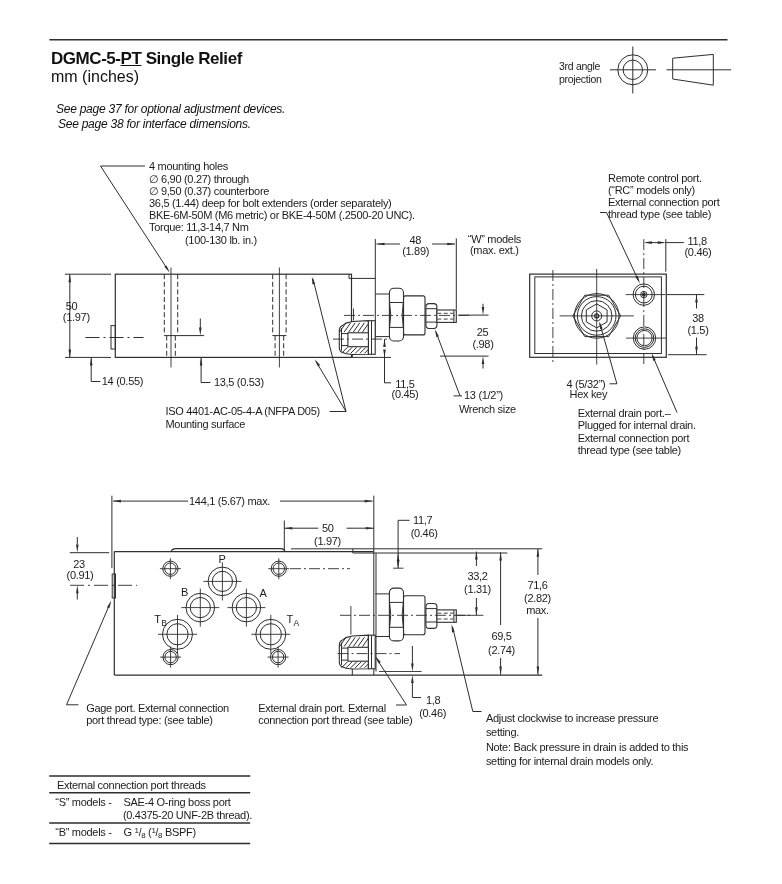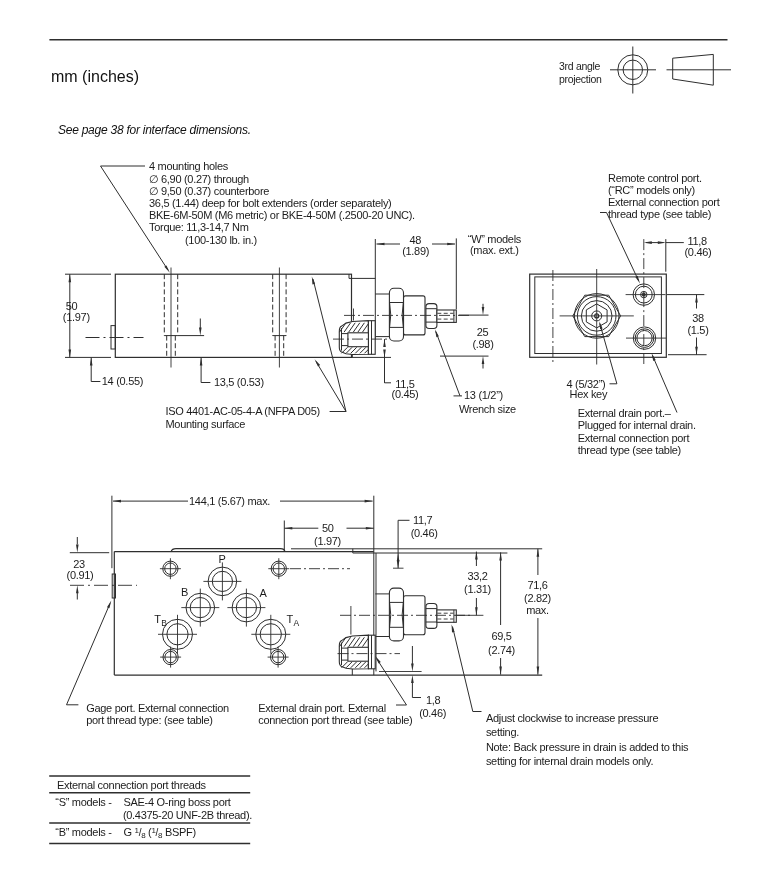--- a/index.html
+++ b/index.html
@@ -1,21 +1,23 @@
 <!DOCTYPE html>
 <html><head><meta charset="utf-8">
 <style>
 html,body{margin:0;padding:0;background:#ffffff;}
 #page{position:relative;width:782px;height:884px;background:#ffffff;overflow:hidden;}
 .t{position:absolute;font-family:"Liberation Sans",sans-serif;color:#111;}
 </style></head>
 <body>
 <div id="page">
+<div class="t" style="left:51px;top:48.5px;font-size:17px;font-weight:bold;letter-spacing:-0.45px;">DGMC-5-<span style="text-decoration:underline;">PT</span> Single Relief</div>
 <div class="t" style="left:51px;top:67.5px;font-size:16px;">mm (inches)</div>
-<div class="t" style="left:58px;top:123px;font-size:12px;font-style:italic;letter-spacing:-0.25px;">See page 38 for interface dimensions.</div>
+<div class="t" style="left:56px;top:102px;font-size:12px;font-style:italic;letter-spacing:-0.25px;">See page 37 for optional adjustment devices.</div>
+<div class="t" style="left:58px;top:117px;font-size:12px;font-style:italic;letter-spacing:-0.25px;">See page 38 for interface dimensions.</div>
 <svg width="782" height="884" viewBox="0 0 782 884" style="position:absolute;left:0;top:0;">
 <line x1="49.4" y1="39.7" x2="727.5" y2="39.7" stroke="#2e2e2e" stroke-width="1.4"></line>
 <text x="559" y="70" font-family="Liberation Sans, sans-serif" font-size="10.5" font-weight="normal" font-style="normal" letter-spacing="-0.3" text-anchor="start" fill="#1c1c1c">3rd angle</text>
 <text x="559" y="83" font-family="Liberation Sans, sans-serif" font-size="10.5" font-weight="normal" font-style="normal" letter-spacing="-0.3" text-anchor="start" fill="#1c1c1c">projection</text>
 <circle cx="632.8" cy="69.8" r="15" fill="none" stroke="#2e2e2e" stroke-width="1"></circle>
 <circle cx="632.8" cy="69.8" r="9.7" fill="none" stroke="#2e2e2e" stroke-width="1"></circle>
 <line x1="632.8" y1="46.5" x2="632.8" y2="93.5" stroke="#2e2e2e" stroke-width="1"></line>
 <line x1="610" y1="69.8" x2="656" y2="69.8" stroke="#2e2e2e" stroke-width="1"></line>
 <polygon points="672.7,58.2 713.3,54.4 713.3,85.2 672.7,79.0" fill="none" stroke="#2e2e2e" stroke-width="1"></polygon>
 <line x1="666.5" y1="69.8" x2="731" y2="69.8" stroke="#2e2e2e" stroke-width="1"></line>

